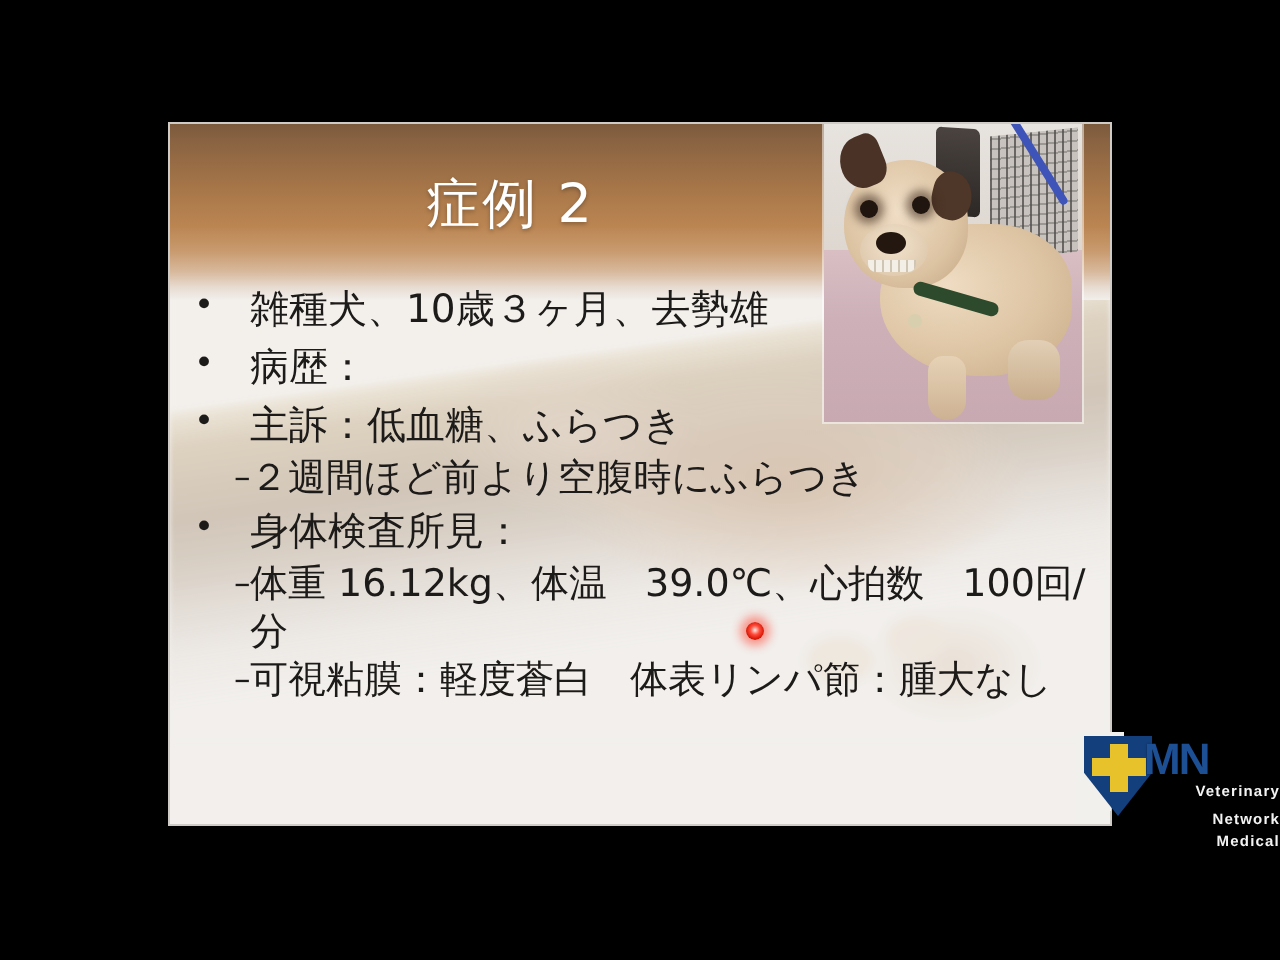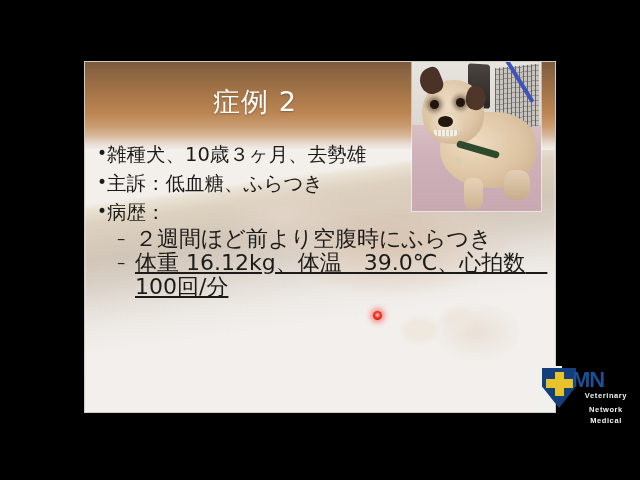--- a/index.html
+++ b/index.html
@@ -198,46 +198,46 @@
   #body-text {
     position: absolute;
     left: 0;
     top: 78px;
     width: 470px;
     color: #1d1b19;
     font-family: "DejaVu Sans", "Liberation Sans", sans-serif;
   }
   .lvl1 {
     position: relative;
-    padding-left: 22px;
+    padding-left: 40px;
     font-size: 19.5px;
     line-height: 29px;
     white-space: nowrap;
   }
   .lvl1::before {
     content: "•";
     position: absolute;
     left: 12px;
     top: -1px;
     font-size: 17px;
   }
   .lvl2 {
     position: relative;
-    padding-left: 50px;
-    font-size: 22px;
+    padding-left: 40px;
+    font-size: 19px;
     line-height: 24px;
   }
   .lvl2::before {
     content: "–";
     position: absolute;
     left: 32px;
     top: 0;
     font-size: 16.5px;
   }
-  .lvl2.wrap { white-space: normal; text-decoration: underline; }
+  .lvl2.wrap { white-space: normal; }
 
   
   #laser {
     position: absolute;
     left: 288px;
     top: 249px;
     width: 9px;
     height: 9px;
     border-radius: 50%;
     background: radial-gradient(circle at 50% 45%, #ffe9e4 0%, #ff4b3a 35%, #d41000 70%, rgba(200,10,0,0.25) 100%);
@@ -275,21 +275,21 @@
     font-size: 22px;
     font-weight: bold;
     letter-spacing: -1px;
     font-family: "Liberation Sans", sans-serif;
     text-shadow: 0 0 1px rgba(0,0,0,0.5);
   }
   #logo .sub {
     position: absolute;
     left: 34px;
     width: 68px;
-    text-align: center;
+    text-align: right;
     color: #f3f3f3;
     font-size: 7.5px;
     font-weight: bold;
     letter-spacing: 0.6px;
     font-family: "Liberation Sans", sans-serif;
     text-shadow: 0 0 2px rgba(0,0,0,0.9);
   }
   #logo .sub1 { top: 25px; }
   #logo .sub2 { top: 32px; margin-top: 18px; }
   #logo .sub3 { top: 39px; }
@@ -326,24 +326,26 @@
       <div class="eye-l"></div>
       <div class="eye-r"></div>
       <div class="nose"></div>
       <div class="teeth"></div>
       <div class="collar"></div>
       <div class="tag"></div>
     </div>
 
     <div id="body-text">
       <div class="lvl1">雑種犬、10歳３ヶ月、去勢雄</div>
+      <div class="lvl1">病歴：</div>
       <div class="lvl1">主訴：低血糖、ふらつき</div>
-      <div class="lvl1">病歴：</div>
       <div class="lvl2">２週間ほど前より空腹時にふらつき</div>
+      <div class="lvl1">身体検査所見：</div>
       <div class="lvl2 wrap">体重 16.12kg、体温　39.0℃、心拍数　100回/分</div>
+      <div class="lvl2">可視粘膜：軽度蒼白　体表リンパ節：腫大なし</div>
     </div>
 
     <div id="laser"></div>
 
   </div>
 
   <div id="logo">
     <div class="plate"></div>
     <div class="shield"></div>
     <div class="cross-v"></div>

